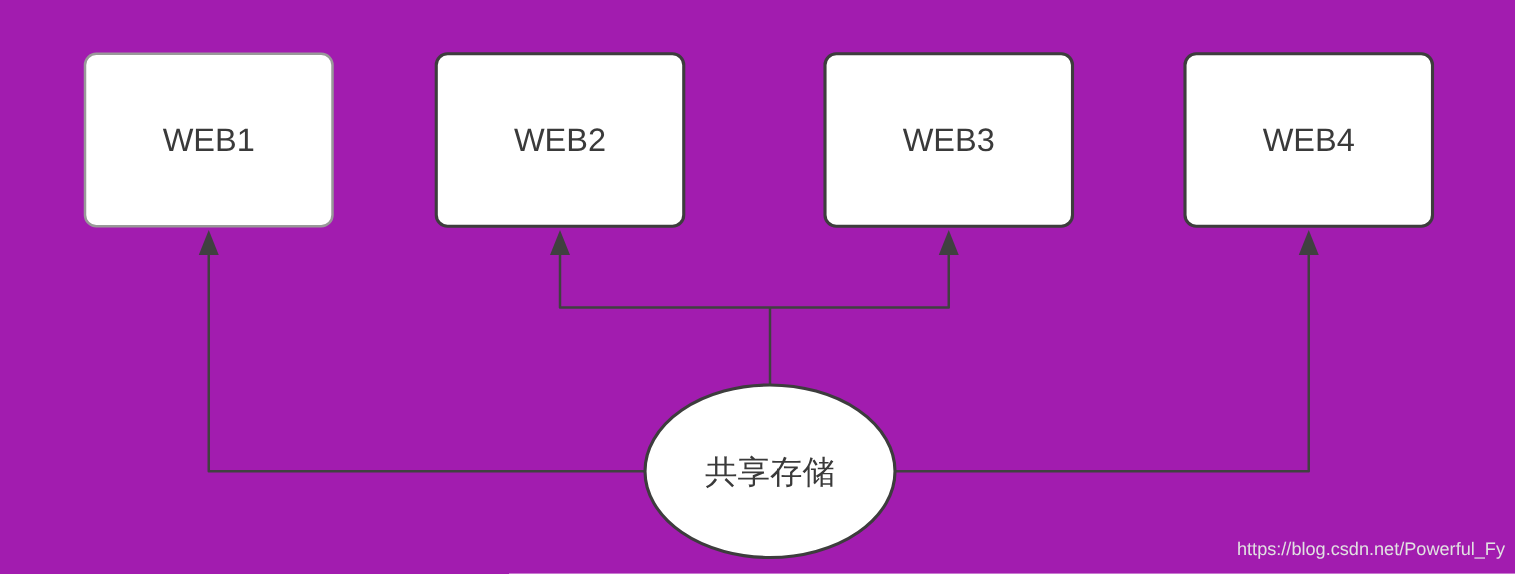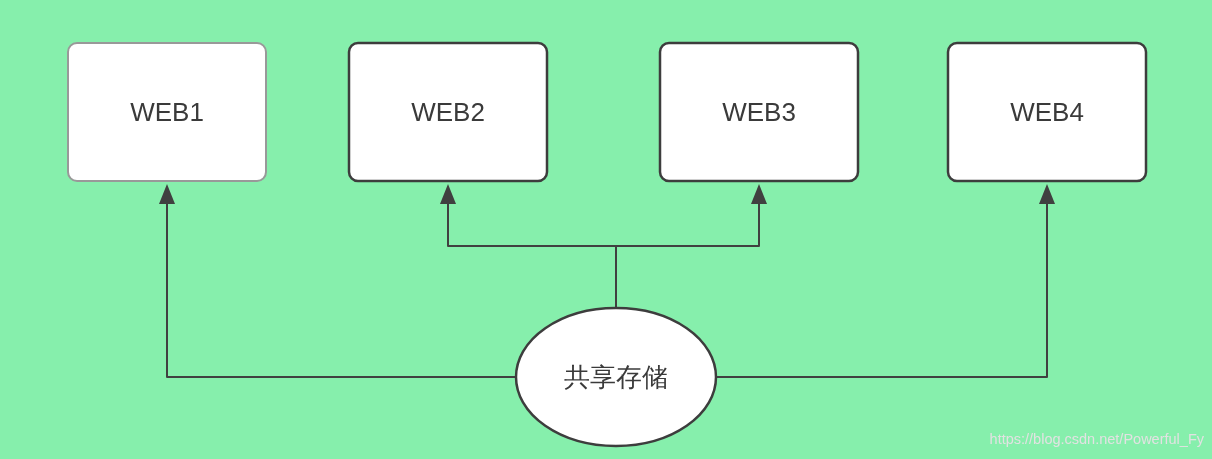--- a/index.html
+++ b/index.html
@@ -4,21 +4,21 @@
 <style>
   html, body {
     margin: 0;
     padding: 0;
     background: #ffffff;
   }
   .canvas-wrap {
     position: relative;
     width: 1212px;
     height: 459px;
-    background: #86efac;
+    background: #a21caf;
     overflow: hidden;
   }
   svg.diagram {
     display: block;
     width: 1212px;
     height: 459px;
   }
   .node-shape {
     fill: #ffffff;
   }

